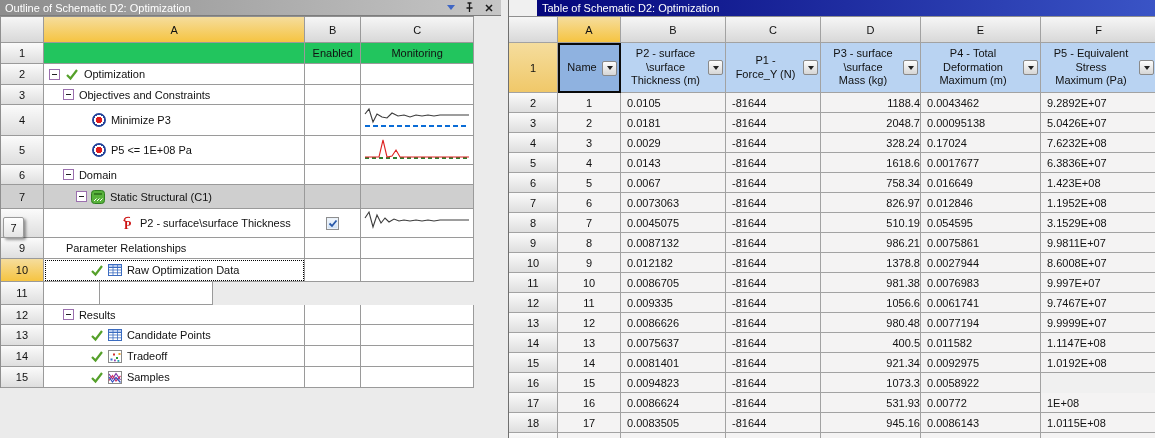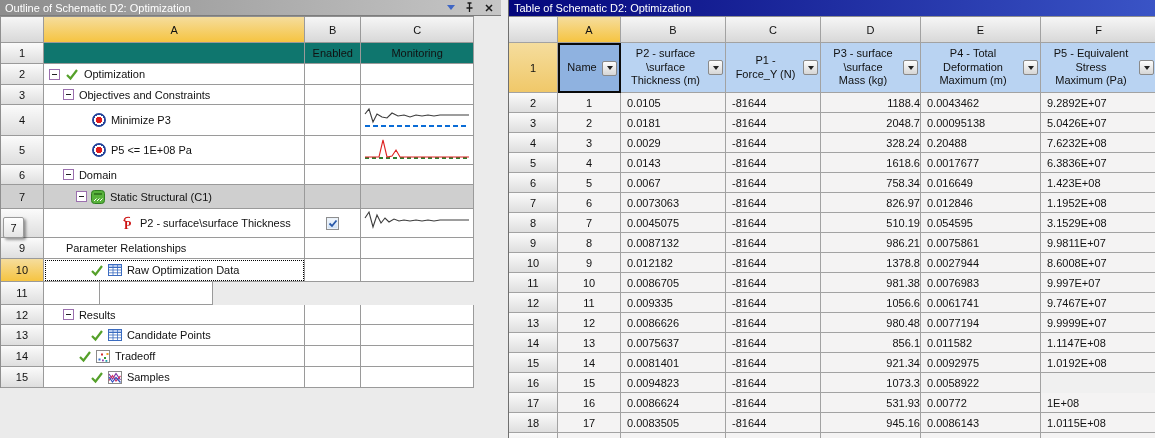--- a/index.html
+++ b/index.html
@@ -3,36 +3,36 @@
 <meta charset="utf-8">
 <style>
   * { box-sizing: border-box; margin: 0; padding: 0; }
   html,body { width:1155px; height:438px; overflow:hidden; }
   body { position:relative; background:#ebebeb; font-family:"Liberation Sans",sans-serif; font-size:11px; color:#111; }
 
   
   .titlebar { height:16px; display:flex; align-items:center; padding:0 5px; color:#fff; font-size:11px; }
   .titlebar .ttl { flex:1; white-space:nowrap; overflow:hidden; }
   .tb-inactive { background:linear-gradient(to right,#8d8d8d,#c6c6c6); border-bottom:1px solid #7d7d7d; }
-  .tb-active   { background:linear-gradient(to right,#04067c,#3a54c6); }
+  .tb-active   { background:linear-gradient(to right,#04067c,#3a54c6);margin-left:28px; }
   .tb-btn { width:15px; height:13px; margin-left:4px; display:flex; align-items:center; justify-content:center; cursor:default; }
 
   
   #outline { position:absolute; left:0; top:0; width:501px; height:349px; background:#ebebeb; }
   .lgrid { position:absolute; left:0; top:16px; width:474px; border-left:1px solid #8f8f8f; border-top:1px solid #8f8f8f; }
   .lrow { display:flex; }
   .lrow > div { border-right:1px solid #9a9a9a; border-bottom:1px solid #9a9a9a; overflow:hidden; }
   .lnum { width:43px; background:linear-gradient(#fbfbfb,#dedede); display:flex; align-items:center; justify-content:center; }
   .la   { width:262px; background:#fff; display:flex; align-items:center; }
   .lb   { width:56px;  background:#fff; display:flex; align-items:center; justify-content:center; }
   .lc   { width:113px; background:#fff; display:flex; align-items:center; }
   .lhead .lnum { background:linear-gradient(#f6f6f6,#d8d8d8); }
   .lhead .la, .lhead .lb, .lhead .lc { background:linear-gradient(#f6f6f6,#d8d8d8); justify-content:center; }
   .lhead .la { background:linear-gradient(#f5dd9d,#f6c441); }
-  .lsub .la, .lsub .lb, .lsub .lc { background:#0f766e; }
+  .lsub .la, .lsub .lb, .lsub .lc { background:#22c55e; }
   .rowsel > div { background:#cfcfcf !important; }
   .numsel { background:linear-gradient(#f5dd9d,#f6c441) !important; }
   .cellsel { outline:1px dotted #000; outline-offset:-2px; }
   .tlabel { white-space:nowrap; }
 
   
   .cbox { width:11px; height:11px; background:#fff; border:1px solid #9b6fae; position:relative; flex:0 0 auto; }
   .cbox::after { content:""; position:absolute; left:2px; right:2px; top:4px; height:1px; background:#222; }
   .icon { flex:0 0 auto; display:inline-block; }
   .m6 { margin-left:5px; } .m4 { margin-left:4px; }
@@ -259,21 +259,21 @@
           <path d="M5 0.5 V11.5 M9.5 0.5 V11.5 M0.5 6 H13.5 M0.5 8.8 H13.5" stroke="#3b6cc0" stroke-width="0.8"></path>
         </svg>
         <span class="tlabel m6">Candidate Points</span>
       </div>
       <div class="lb"></div>
       <div class="lc"></div>
     </div>
 
     <div class="lrow" style="height:21px">
       <div class="lnum">14</div>
-      <div class="la" style="padding-left:34px">
+      <div class="la" style="padding-left:46px">
         <svg class="icon" width="14" height="13" viewBox="0 0 14 13">
             <path d="M2 7 L5.5 10.5 L12 2" stroke="#55a02a" stroke-width="2.2" fill="none"></path>
           </svg>
         <svg class="icon m4" width="14" height="13" viewBox="0 0 14 13">
           <rect x="0.5" y="0.5" width="13" height="12" fill="#fff" stroke="#8a8a8a"></rect>
           <rect x="2.5" y="8.5" width="2" height="2" fill="#2f6fd0"></rect>
             <rect x="5" y="3.5" width="2" height="2" fill="#d03030"></rect>
           <rect x="8" y="7" width="2" height="2" fill="#2e9a2e"></rect>
             <rect x="10.5" y="3" width="2" height="2" fill="#f0a020"></rect>
           <rect x="6" y="9.5" width="1.8" height="1.8" fill="#9040b0"></rect>
@@ -393,21 +393,21 @@
           <div class="c4 dval">2048.7</div>
           <div class="c5 dval">0.00095138</div>
           <div class="c6 dval">5.0426E+07</div>
         </div>
         <div class="rrow drow">
           <div class="c0 dnum">4</div>
           <div class="c1 dname">3</div>
           <div class="c2 dval">0.0029</div>
           <div class="c3 dval">-81644</div>
           <div class="c4 dval">328.24</div>
-          <div class="c5 dval">0.20488</div>
+          <div class="c5 dval">0.17024</div>
           <div class="c6 dval">7.6232E+08</div>
         </div>
         <div class="rrow drow">
           <div class="c0 dnum">5</div>
           <div class="c1 dname">4</div>
           <div class="c2 dval">0.0143</div>
           <div class="c3 dval">-81644</div>
           <div class="c4 dval">1618.6</div>
           <div class="c5 dval">0.0017677</div>
           <div class="c6 dval">6.3836E+07</div>
@@ -482,21 +482,21 @@
           <div class="c3 dval">-81644</div>
           <div class="c4 dval">980.48</div>
           <div class="c5 dval">0.0077194</div>
           <div class="c6 dval">9.9999E+07</div>
         </div>
         <div class="rrow drow">
           <div class="c0 dnum">14</div>
           <div class="c1 dname">13</div>
           <div class="c2 dval">0.0075637</div>
           <div class="c3 dval">-81644</div>
-          <div class="c4 dval">856.1</div>
+          <div class="c4 dval">400.5</div>
           <div class="c5 dval">0.011582</div>
           <div class="c6 dval">1.1147E+08</div>
         </div>
         <div class="rrow drow">
           <div class="c0 dnum">15</div>
           <div class="c1 dname">14</div>
           <div class="c2 dval">0.0081401</div>
           <div class="c3 dval">-81644</div>
           <div class="c4 dval">921.34</div>
           <div class="c5 dval">0.0092975</div>

